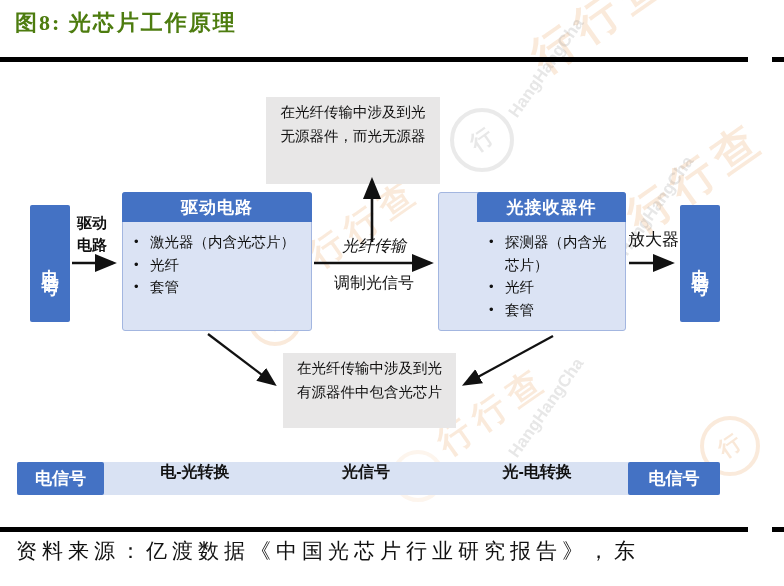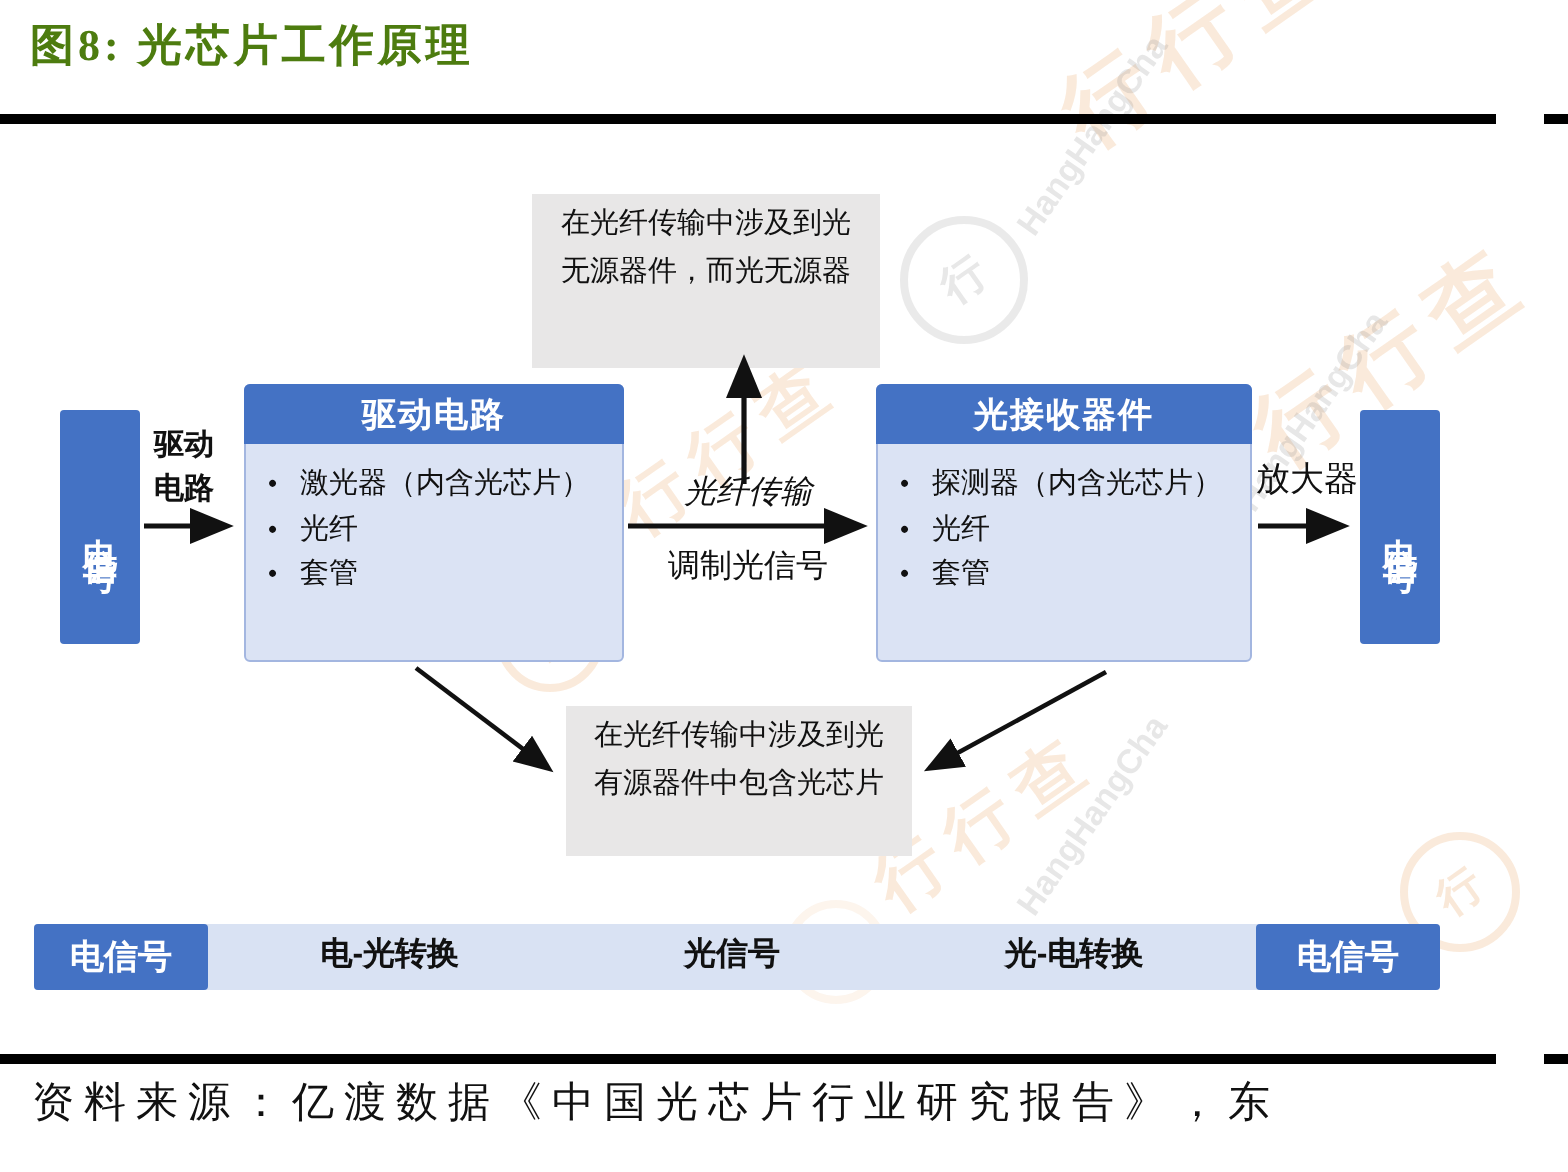--- a/index.html
+++ b/index.html
@@ -39,21 +39,21 @@
   .signal-box{position:absolute;width:40px;height:117px;background:#4472C4;border-radius:2px;
               color:#fff;font-size:17px;font-weight:bold;display:flex;align-items:center;
               justify-content:center;writing-mode:vertical-rl;text-orientation:upright;
               letter-spacing:6px;}
   #signal-left{left:30px;top:205px;}
   #signal-right{left:680px;top:205px;}
 
   .device-box{position:absolute;width:190px;height:139px;border-radius:3px;
               background:#DBE3F4;border:1px solid #A3B6E0;box-sizing:border-box;}
   #transmitter-box{left:122px;top:192px;}
-  #receiver-box{left:438px;top:192px;width:188px;}
+  #receiver-box{left:438px;top:192px;width:188px;padding-left:39px;}
   .device-header{height:30px;margin:-1px -1px 0 -1px;background:#4472C4;border-radius:3px 3px 0 0;
                  color:#fff;font-size:17px;font-weight:bold;display:flex;
                  align-items:center;justify-content:center;letter-spacing:1px;}
   .device-body{padding:9px 6px 0 11px;}
   .bullet-row{display:flex;align-items:flex-start;font-size:14.5px;color:#111;
               line-height:22.5px;}
   .bullet-dot{width:16px;flex:0 0 16px;font-size:13px;}
 
   .flow-label{position:absolute;color:#111;}
   #drive-label{left:75px;top:212px;width:34px;font-size:15px;line-height:22px;font-weight:700;text-align:center;}
@@ -65,21 +65,21 @@
 
   
   #process-bar{position:absolute;left:17px;top:462px;width:703px;height:33px;
                background:#D9E2F3;border-radius:2px;}
   .bar-chip{position:absolute;top:0;height:33px;background:#4472C4;border-radius:2px;
             color:#fff;font-size:17px;font-weight:bold;display:flex;
             align-items:center;justify-content:center;}
   #bar-chip-left{left:0;width:87px;}
   #bar-chip-right{right:0;width:92px;}
   #bar-steps{position:absolute;left:87px;right:92px;top:0;height:31px;display:flex;
-             align-items:center;justify-content:space-around;}
+             justify-content:space-around;}
   .bar-step{font-size:16px;font-weight:bold;color:#111;}
 </style>
 </head>
 <body>
 
 <div id="page">
 
   <div class="wm" style="left:522px;top:-12px;">
     <span class="wm-chars">行行查</span>
   </div>

